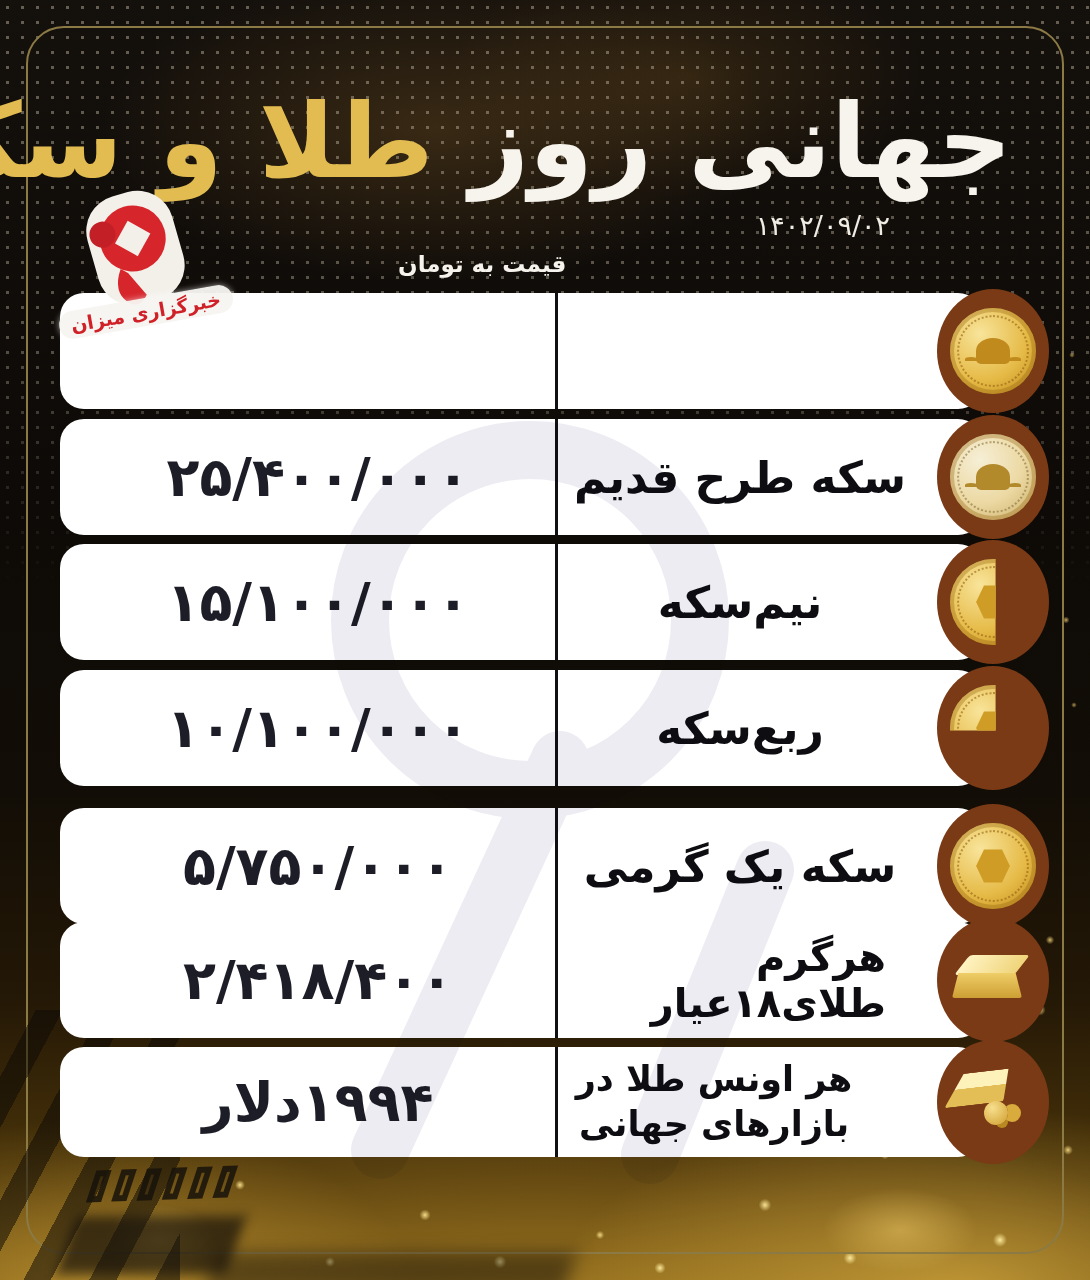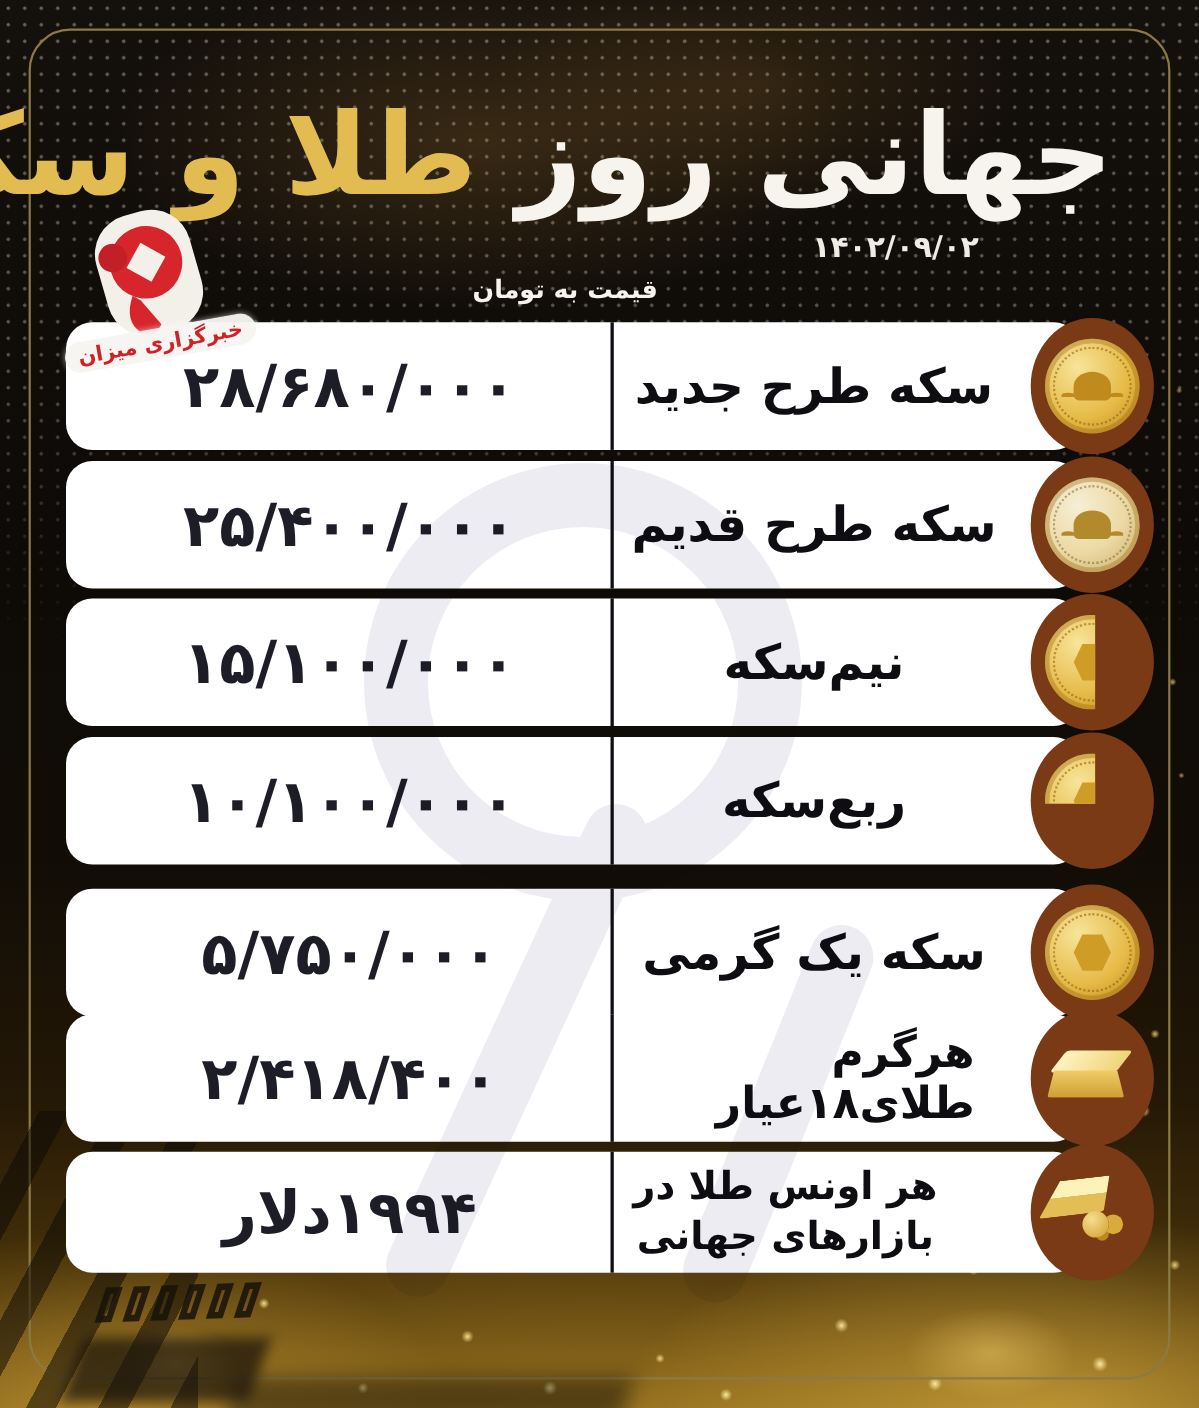--- a/index.html
+++ b/index.html
@@ -55,24 +55,24 @@
   
   .title{
     position:absolute; top:72px; left:60px; right:78px; text-align:center;
     direction:rtl; font-weight:bold; font-size:103px; line-height:1.35; letter-spacing:-1px;
     white-space:nowrap;
   }
   .title .t-white{ color:#f7f4ee; }
   .title .t-gold{ color:#e2bc50; }
   .hdr-date{
     position:absolute; top:210px; right:200px; direction:rtl;
-    color:#efece4; font-size:27px; font-weight:bold; letter-spacing:1px;
+    color:#efece4; font-size:27px; font-weight:normal; letter-spacing:1px;
   }
   .hdr-sub{
-    position:absolute; top:251px; left:398px; width:200px; text-align:right;
+    position:absolute; top:251px; left:398px; width:200px; text-align:left;
     direction:rtl; color:#f6f3ec; font-size:23px; font-weight:bold;
   }
   
   .logo{ position:absolute; left:56px; top:190px; width:200px; height:170px; z-index:30; }
   .logo svg{ display:block; }
   .logo-name{
     position:absolute; left:2px; top:108px; display:inline-block;
     transform:rotate(-10deg);
     background:rgba(247,245,240,.96); border-radius:14px; padding:3px 12px;
     color:#cf2127; font-size:19px; font-weight:bold; direction:rtl; white-space:nowrap;
@@ -219,23 +219,21 @@
         <circle cx="80" cy="48" r="33" fill="#d6262c"></circle>
         <circle cx="52" cy="36" r="13" fill="#c21f26"></circle>
         <rect x="67" y="35" width="26" height="26" transform="rotate(45 80 48)" fill="#f3f0ea"></rect>
         <path d="M60 74 Q46 94 58 108 Q68 118 78 106 L66 80 Z" fill="#d6262c"></path>
       </g>
     </svg>
     <span class="logo-name">خبرگزاری میزان</span>
   </div>
 
   <div class="row r1">
-    <div class="row-value">۲۸/۶۸۰/۰۰۰</div>
-    <div class="row-divider"></div>
-    <div class="row-label">سکه طرح جدید</div>
+    <div class="row-divider"></div>
     <div class="medallion">
       <span class="coin" data-icon="coin-new-design"></span>
     </div>
   </div>
 
   <div class="row r2">
     <div class="row-value">۲۵/۴۰۰/۰۰۰</div>
     <div class="row-divider"></div>
     <div class="row-label">سکه طرح قدیم</div>
     <div class="medallion">

